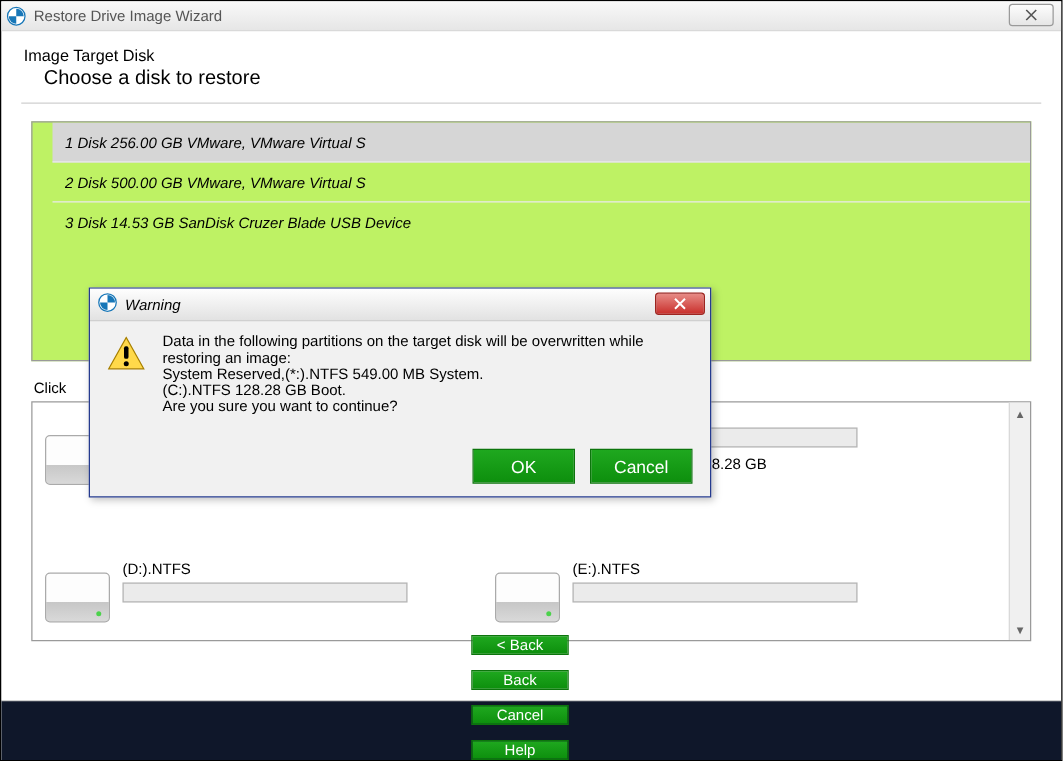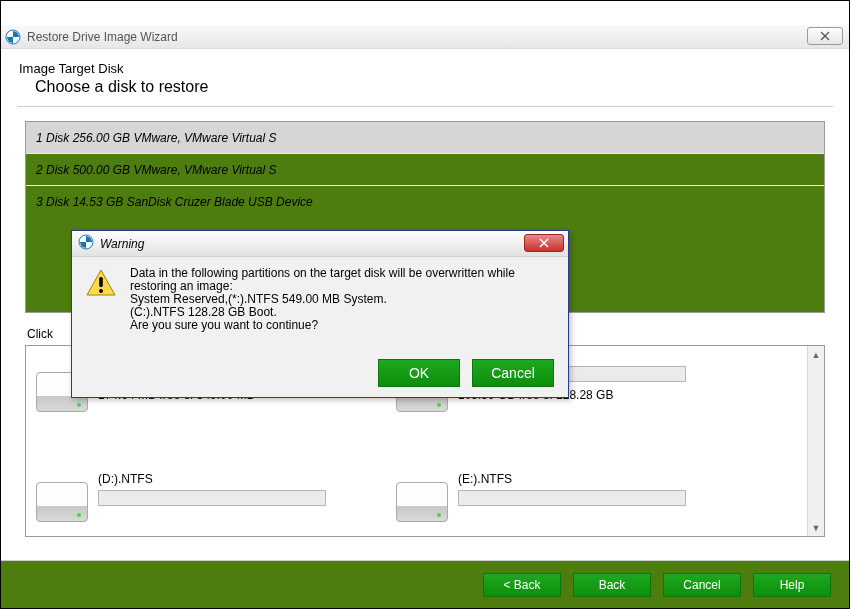--- a/index.html
+++ b/index.html
@@ -16,21 +16,20 @@
   }
   
   .titlebar {
     height: 24px;
     background: linear-gradient(#f9f9f9, #e6e6e6);
     border-bottom: 1px solid #d9d9d9;
     display: flex;
     align-items: center;
     padding: 0 4px;
     position: relative;
-    margin-top: 24px;
   }
   .titlebar .app-icon {
     width: 16px; height: 16px;
     margin-right: 6px;
     display: flex; align-items: center; justify-content: center;
   }
   .titlebar .title-text {
     color: #555;
     font-size: 12px;
   }
@@ -59,24 +58,25 @@
     color: #000;
     margin: 0 0 10px 18px;
   }
   hr.divider {
     border: none;
     border-top: 1px solid #d0d0d0;
     margin: 0 0 14px 0;
   }
   .disk-list {
     border: 1px solid #9a9a9a;
-    background: #4d7c0f;
+    background: #bef264;
     height: 192px;
     margin: 0 8px;
     overflow: hidden;
+    padding-left: 16px;
   }
   .disk-row {
     height: 32px;
     padding: 0 10px;
     display: flex;
     align-items: center;
     font-style: italic;
     font-family: "Segoe UI", Tahoma, sans-serif;
     font-size: 12px;
     border-bottom: 1px solid #eaeaea;
@@ -166,21 +166,22 @@
   .footer {
     position: absolute;
     bottom: 0; left: 0; right: 0;
     height: 48px;
     border-top: 1px solid #d0d0d0;
     display: flex;
     align-items: center;
     justify-content: flex-end;
     padding-right: 18px;
     gap: 12px;
-    background: #4d7c0f;
+    background: #0f172a;
+    flex-direction: column;
   }
   .btn {
     width: 78px; height: 24px;
     background: linear-gradient(#1fa81f, #0d8f0d);
     border: 1px solid #0c750c;
     color: #fff;
     font-size: 12px;
     display: flex; align-items: center; justify-content: center;
     cursor: pointer;
   }

